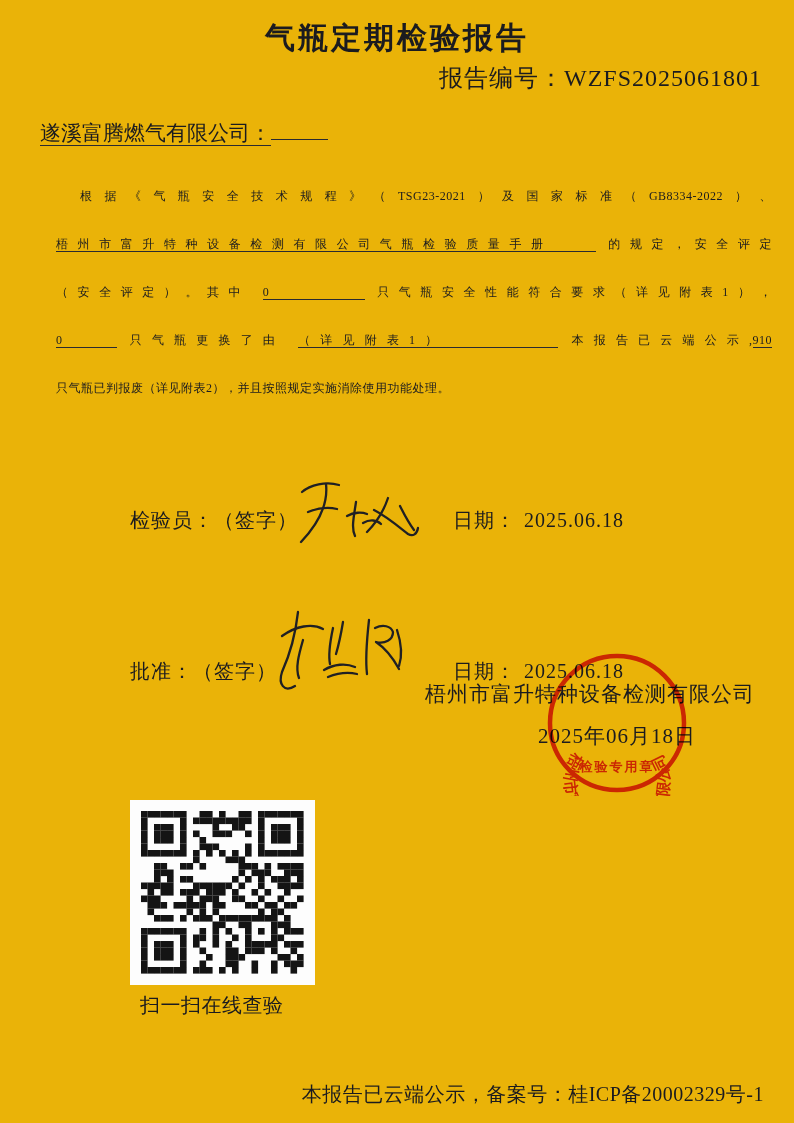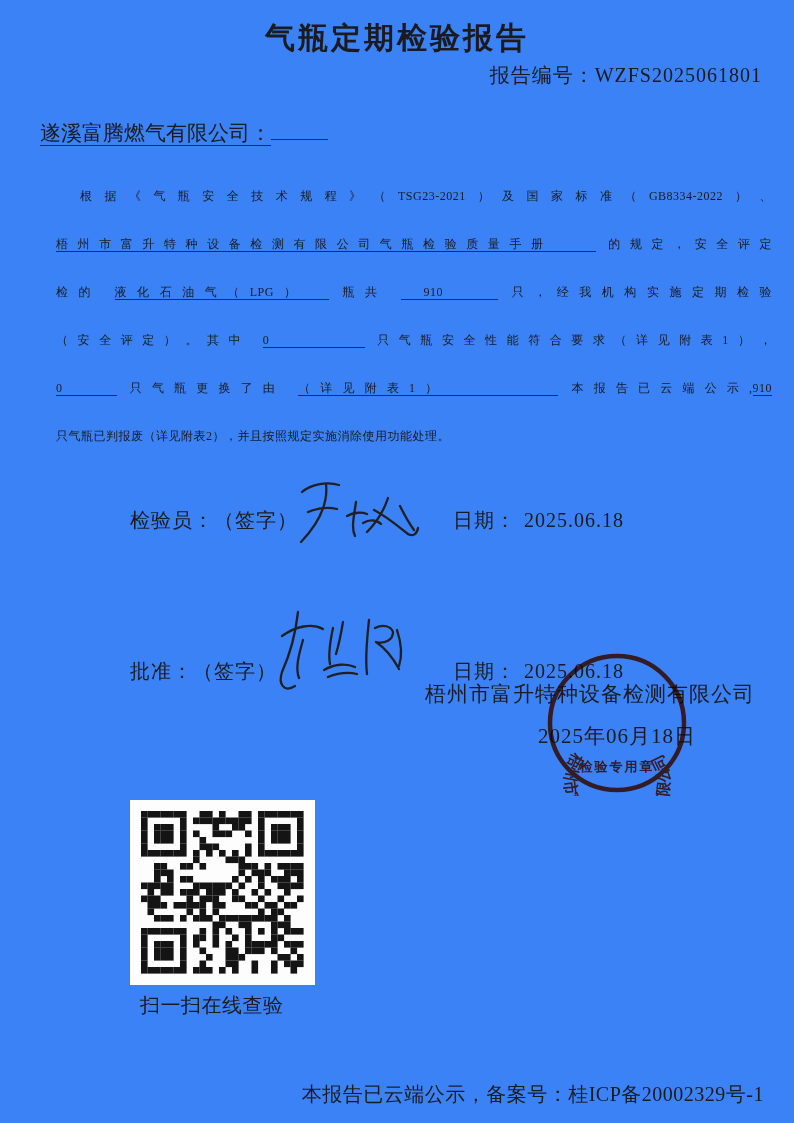--- a/index.html
+++ b/index.html
@@ -1,27 +1,27 @@
 <!DOCTYPE html>
 <html style="--seal: #dd3727; --ink: #1b1b1f;"><head>
 <meta charset="utf-8">
 <style>
   :root{ --seal:#dd3727; --ink:#1b1b1f; }
   html,body{ margin:0; padding:0; }
   body{ background:#cfcfd4; }
   .page{
     position:relative; width:794px; height:1123px; margin:0 auto;
-    background:#3b82f6; color:var(--ink); overflow:hidden;
+    background:#eab308; color:var(--ink); overflow:hidden;
     font-family:"Liberation Serif","DejaVu Serif",serif;
   }
   .title{
     position:absolute; top:18px; left:0; width:100%;
     text-align:center; font-size:30px; font-weight:700; letter-spacing:3px;
   }
-  .report-no{ position:absolute; top:62px; right:32px; font-size:20px; letter-spacing:1px; }
+  .report-no{ position:absolute; top:62px; right:32px; font-size:24px; letter-spacing:1px; }
   .recipient{ position:absolute; top:119px; left:40px; font-size:21px; }
   .u{ border-bottom:1.5px solid #2a2a30; padding-bottom:0; white-space:pre; }
   .blank{ display:inline-block; width:57px; }
   .body-par{
     position:absolute; top:172px; left:56px; width:716px;
     font-size:12px; line-height:48px; letter-spacing:0.5px;
   }
   .bline{ width:100%; }
   .bline.jl{ text-align:justify; text-align-last:justify; }
   .bline.indent{ text-indent:2em; }
@@ -50,21 +50,20 @@
 
   <div class="title">气瓶定期检验报告</div>
 
   <div class="report-no"><span>报告编号：</span><span>WZFS2025061801</span></div>
 
   <div class="recipient"><span class="u">遂溪富腾燃气有限公司：</span><span class="u blank"></span></div>
 
   <div class="body-par">
       <div class="bline indent jl"><span>根据《气瓶安全技术规程》（TSG23-2021）及国家标准（GB8334-2022）、</span></div>
       <div class="bline jl"><span class="u">梧州市富升特种设备检测有限公司气瓶检验质量手册　　</span><span> 的规定，安全评定</span></div>
-      <div class="bline jl"><span>检的 </span><span class="u">液化石油气（LPG）　</span><span> 瓶共 </span><span class="u">　910　　</span><span> 只，经我机构实施定期检验</span></div>
       <div class="bline jl"><span>（安全评定）。其中 </span><span class="u">0　　　　</span><span> 只气瓶安全性能符合要求（详见附表1），</span></div>
       <div class="bline jl"><span class="u">0　　</span><span> 只气瓶更换了由 </span><span class="u">（详见附表1）　　　　　</span><span> 本报告已云端公示,</span><span class="u">910</span></div>
       <div class="bline"><span>只气瓶已判报废（详见附表2），并且按照规定实施消除使用功能处理。</span></div>
     </div>
 
   <div class="sig-row" style="top:478px">
     <span class="sig-label">检验员：（签字）</span>
     <span class="sig-date"><span>日期：</span><span class="dval">2025.06.18</span></span>
   </div>
 

